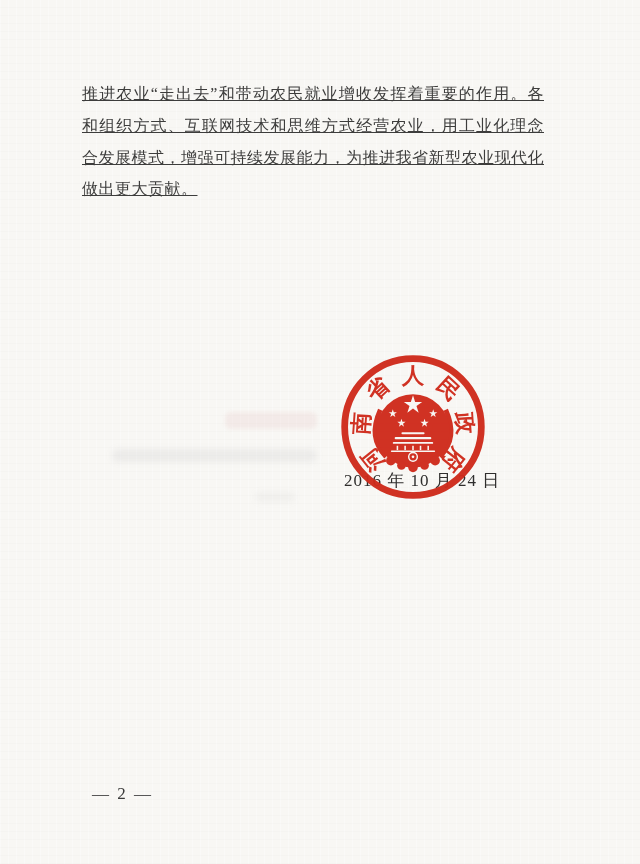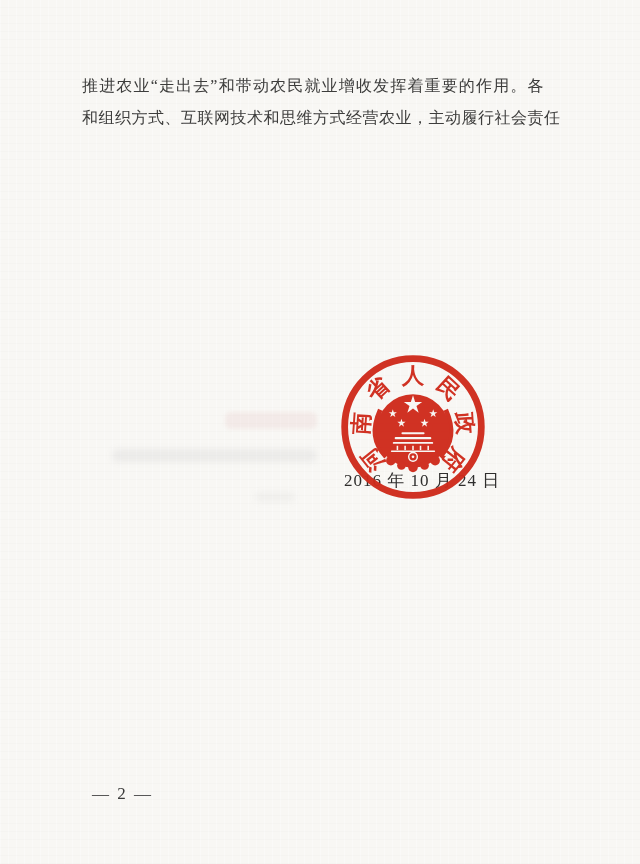--- a/index.html
+++ b/index.html
@@ -9,24 +9,25 @@
   }
   .paper{
     position:relative;width:640px;height:864px;
     background-color:#f8f7f4;
     background-image:
       repeating-linear-gradient(0deg, rgba(0,0,0,0.013) 0 1px, transparent 1px 8px),
       repeating-linear-gradient(90deg, rgba(255,255,255,0.5) 0 1px, transparent 1px 8px),
       repeating-linear-gradient(90deg, rgba(0,0,0,0.010) 0 1px, transparent 1px 8px);
   }
   .body-text{
-    position:absolute;left:82px;top:70px;width:462px;
+    position:absolute;left:82px;top:78px;width:462px;
     color:#3d3d3c;
     font-size:16px;
     letter-spacing:0.5px;
+    text-decoration:underline;
   }
   .line{
     height:31.8px;line-height:31.8px;
     text-align:justify;text-align-last:justify;
     white-space:nowrap;
   }
   .line.last{
     text-align-last:left;
   }
   .date-line{
@@ -53,21 +54,23 @@
   .ghost.g3{left:255px;top:492px;width:40px;height:10px;
     background:rgba(140,140,145,0.07);filter:blur(3px);}
 </style>
 </head>
 <body>
 
 <div class="paper">
 
   <div class="body-text">
     <div class="line">推进农业“走出去”和带动农民就业增收发挥着重要的作用。各</div>
-    <div class="line">和组织方式、互联网技术和思维方式经营农业，主动履行社会责任</div>
+    <div class="line">和组织方式、互联网技术和思维方式经营农业，用工业化理念</div>
+    <div class="line">合发展模式，增强可持续发展能力，为推进我省新型农业现代化</div>
+    <div class="line last">做出更大贡献。</div>
   </div>
 
   <div class="ghost g1"></div>
   <div class="ghost g2"></div>
   <div class="ghost g3"></div>
 
   <div class="date-line">2016 年 10 月 24 日</div>
 
   <svg class="seal" viewBox="0 0 160 160" xmlns="http://www.w3.org/2000/svg" aria-hidden="true">
     <defs>

